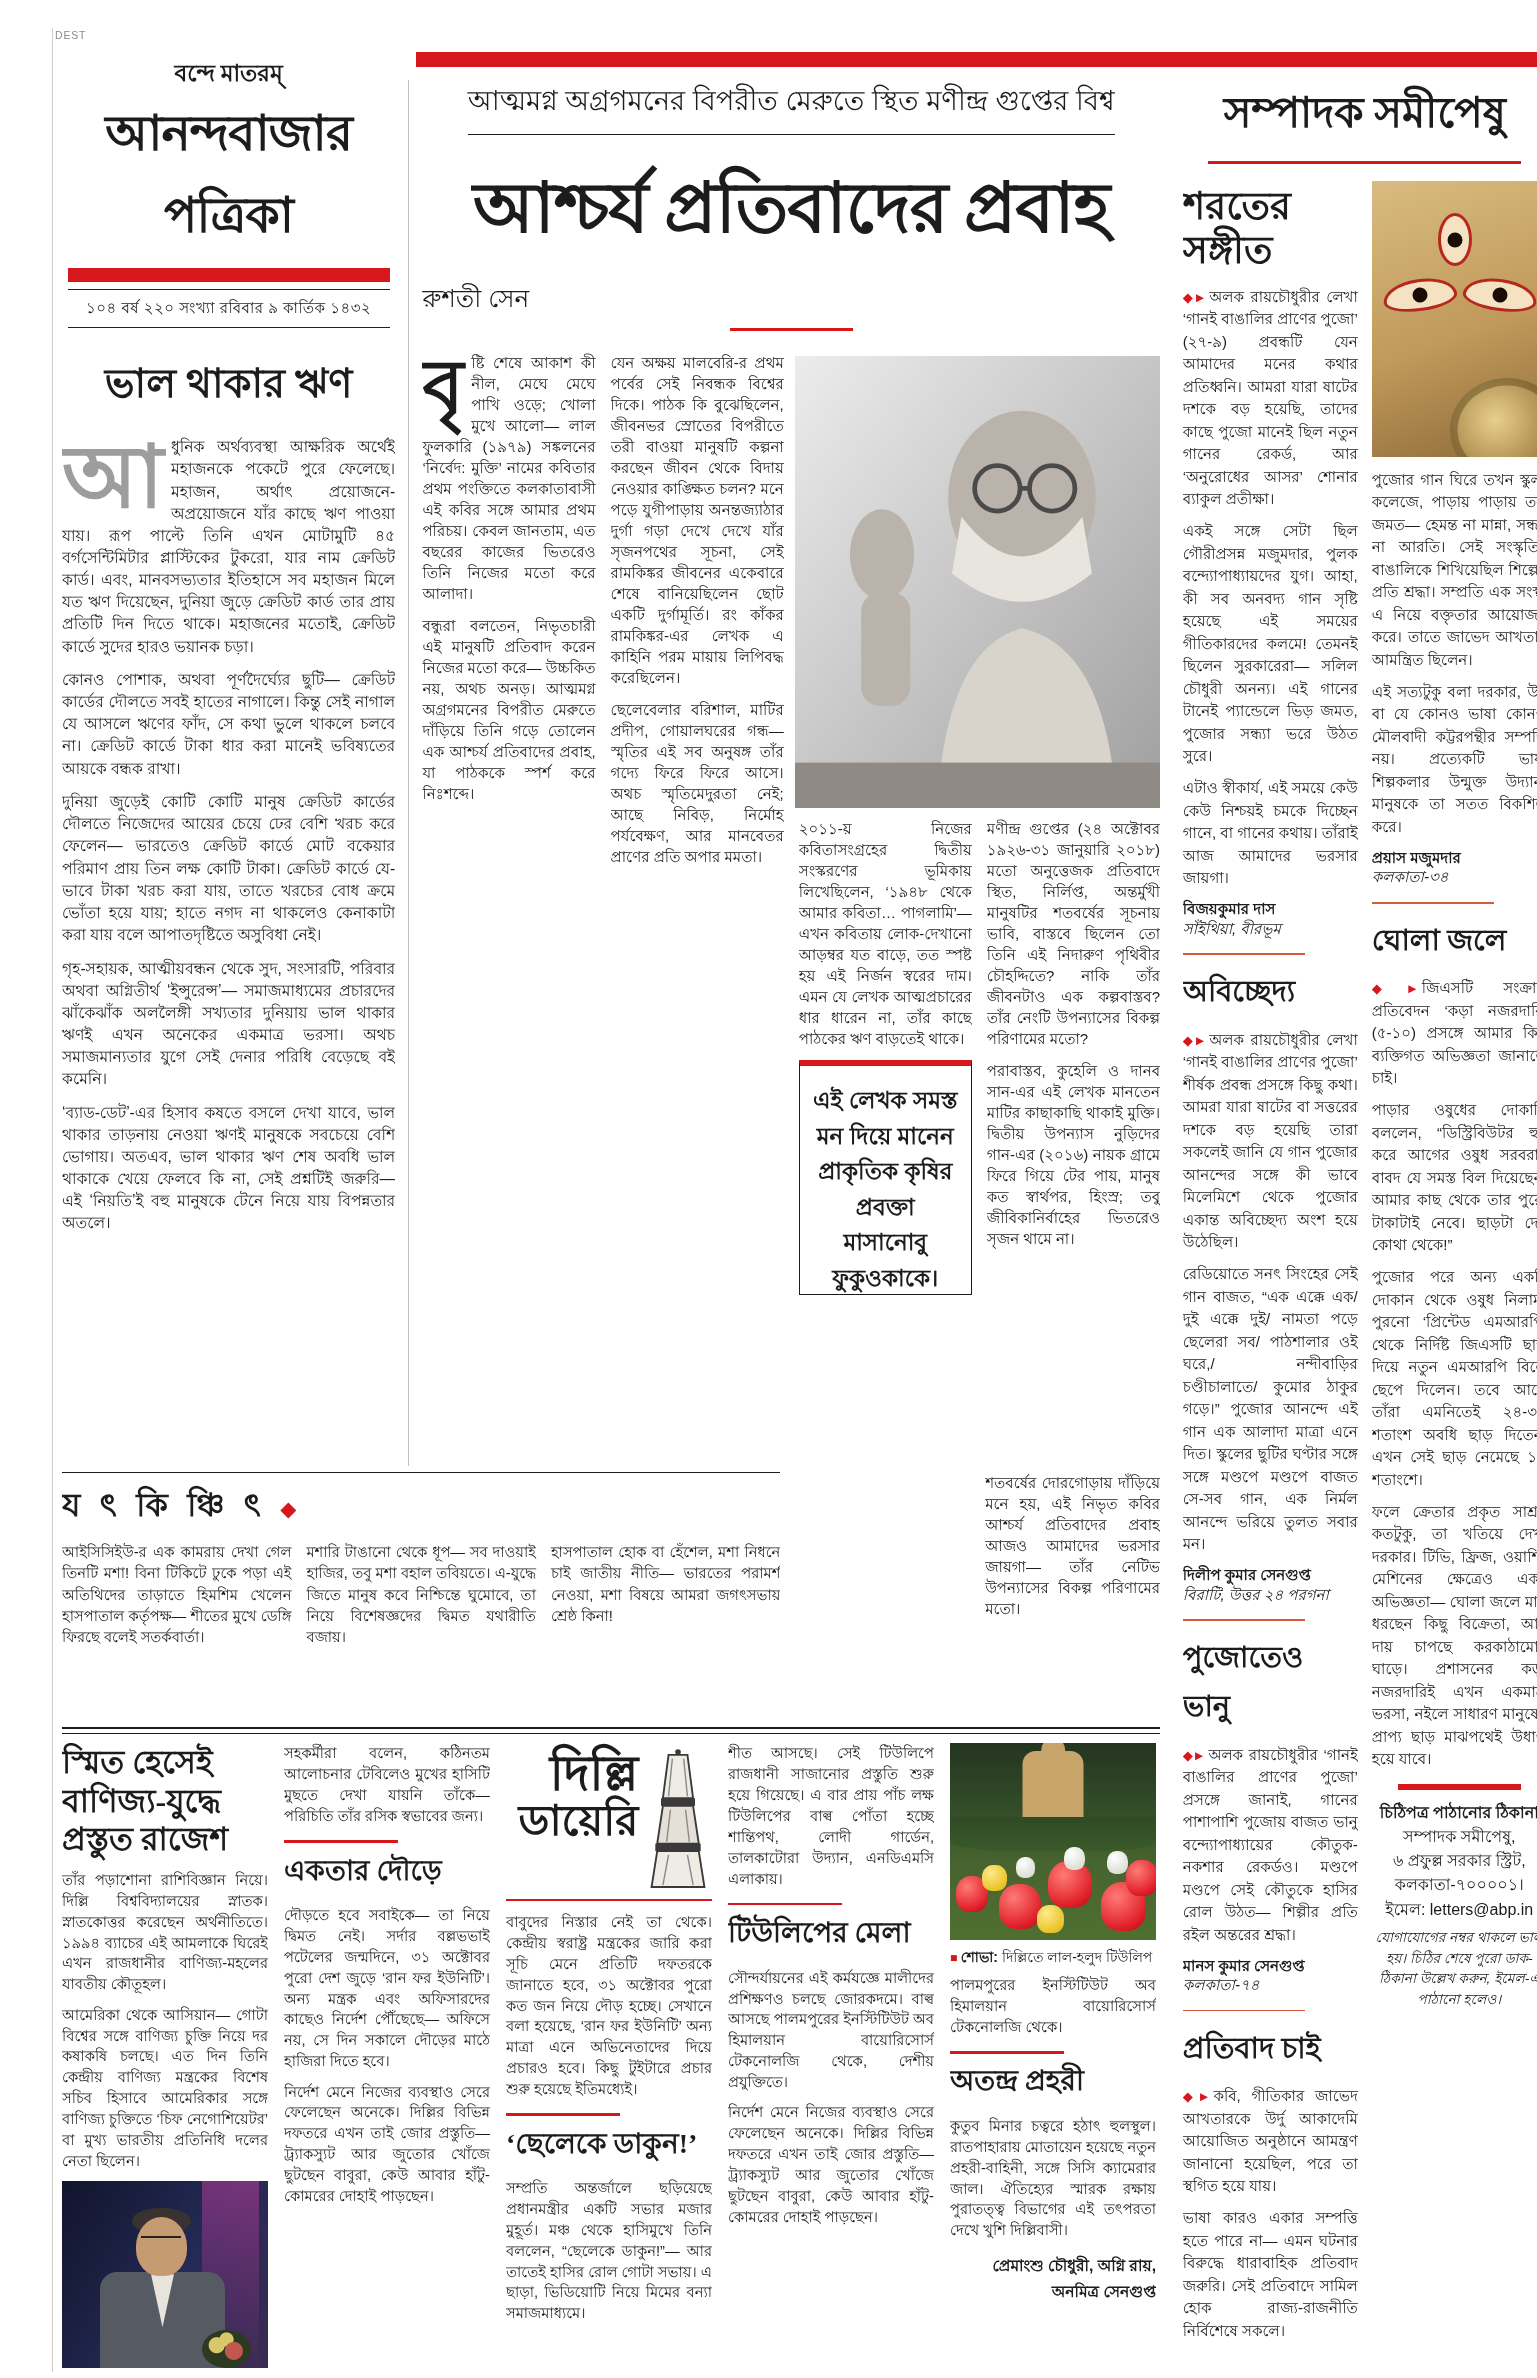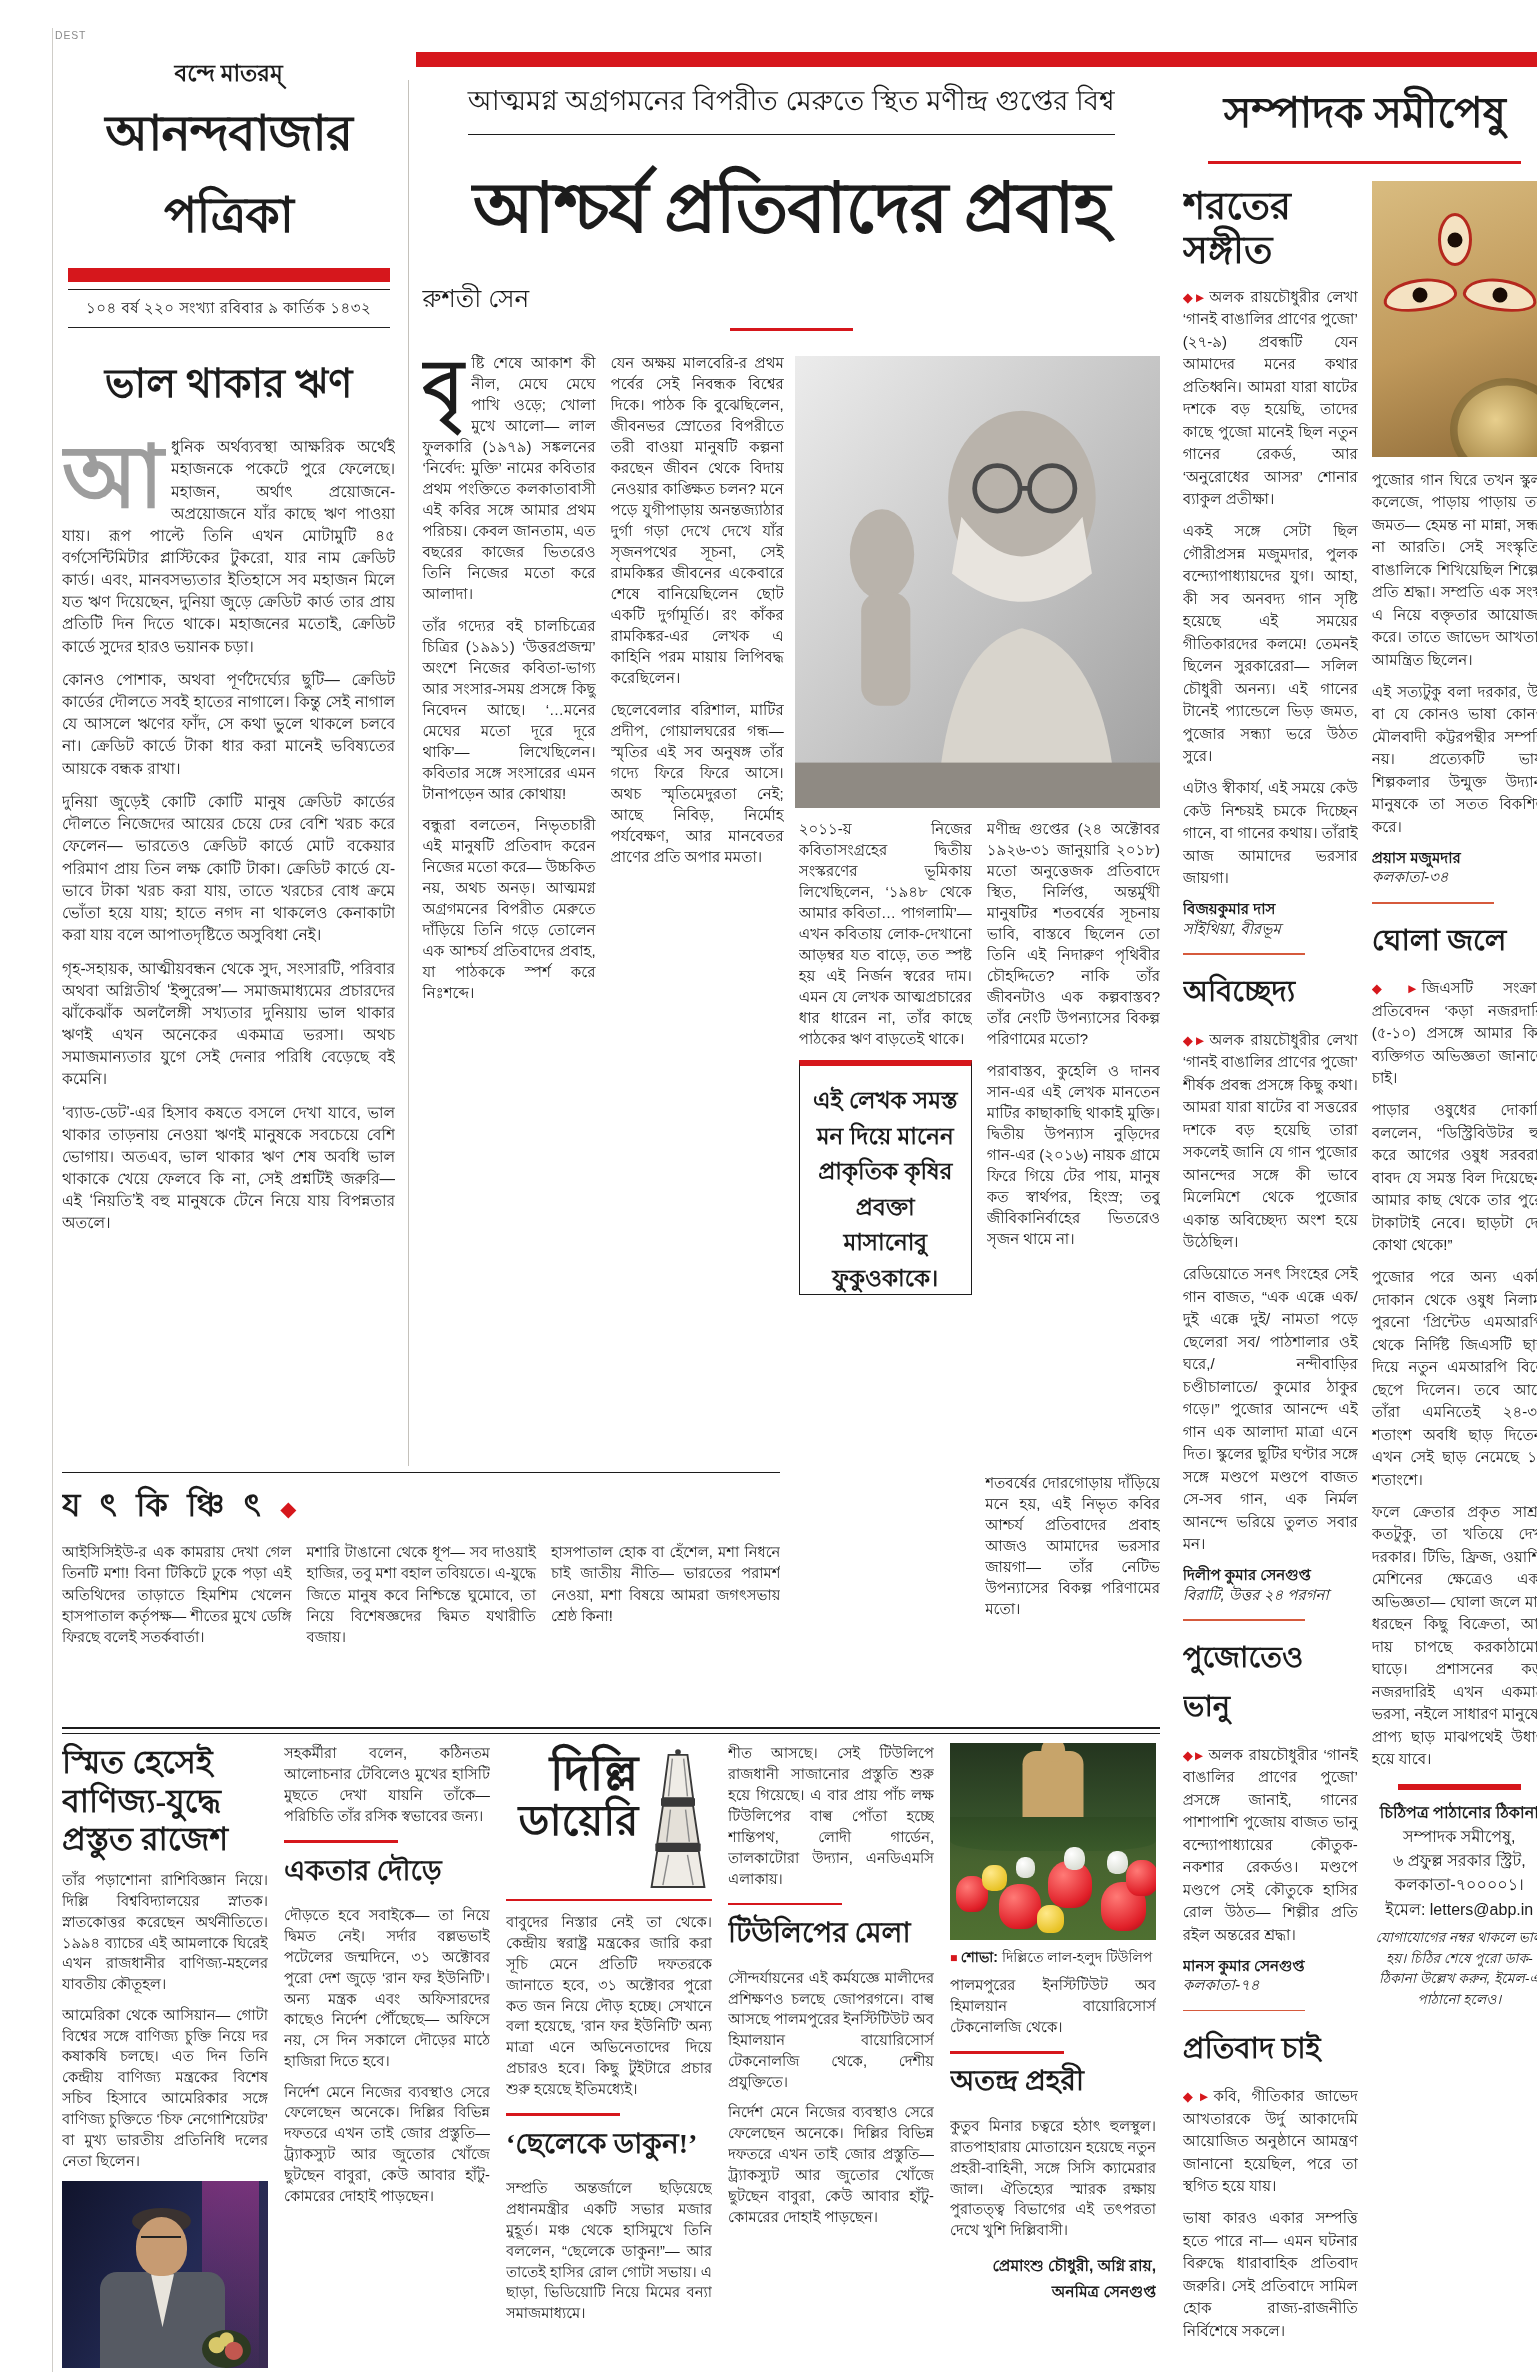--- a/index.html
+++ b/index.html
@@ -181,21 +181,20 @@
                 <circle cx="272" cy="140" r="24" fill="none" stroke="#4a4a4a" stroke-width="5"></circle>
                 <line x1="238" y1="140" x2="248" y2="140" stroke="#4a4a4a" stroke-width="5"></line>
                 <path d="M150 478 q10 -170 90 -190 q90 20 100 190 z" fill="#d8d4cc"></path>
                 <ellipse cx="92" cy="210" rx="34" ry="48" fill="#b9b3ab"></ellipse>
                 <rect x="70" y="250" width="52" height="120" rx="20" fill="#b9b3ab"></rect>
                 <rect x="0" y="430" width="386" height="48" fill="#8f8a83"></rect>
               </svg>
             </div>
             <div class="art-col">
               <p><span class="dropcap-b">বৃ</span><span>ষ্টি শেষে আকাশ কী নীল, মেঘে মেঘে পাখি ওড়ে; খোলা মুখে আলো— লাল ফুলকারি (১৯৭৯) সঙ্কলনের ‘নির্বেদ: মুক্তি’ নামের কবিতার প্রথম পংক্তিতে কলকাতাবাসী এই কবির সঙ্গে আমার প্রথম পরিচয়। কেবল জানতাম, এত বছরের কাজের ভিতরেও তিনি নিজের মতো করে আলাদা।</span></p>
-              <p>তাঁর গদ্যের বই চালচিত্রের চিত্রির (১৯৯১) ‘উত্তরপ্রজন্ম’ অংশে নিজের কবিতা-ভাগ্য আর সংসার-সময় প্রসঙ্গে কিছু নিবেদন আছে। ‘…মনের মেঘের মতো দূরে দূরে থাকি’— লিখেছিলেন। কবিতার সঙ্গে সংসারের এমন টানাপড়েন আর কোথায়!</p>
               <p>বন্ধুরা বলতেন, নিভৃতচারী এই মানুষটি প্রতিবাদ করেন নিজের মতো করে— উচ্চকিত নয়, অথচ অনড়। আত্মমগ্ন অগ্রগমনের বিপরীত মেরুতে দাঁড়িয়ে তিনি গড়ে তোলেন এক আশ্চর্য প্রতিবাদের প্রবাহ, যা পাঠককে স্পর্শ করে নিঃশব্দে।</p>
             </div>
             <div class="art-col">
               <p>যেন অক্ষয় মালবেরি-র প্রথম পর্বের সেই নিবন্ধক বিশ্বের দিকে। পাঠক কি বুঝেছিলেন, জীবনভর স্রোতের বিপরীতে তরী বাওয়া মানুষটি কল্পনা করছেন জীবন থেকে বিদায় নেওয়ার কাঙ্ক্ষিত চলন? মনে পড়ে যুগীপাড়ায় অনন্তজ্যাঠার দুর্গা গড়া দেখে দেখে যাঁর সৃজনপথের সূচনা, সেই রামকিঙ্কর জীবনের একেবারে শেষে বানিয়েছিলেন ছোট একটি দুর্গামূর্তি। রং কাঁকর রামকিঙ্কর-এর লেখক এ কাহিনি পরম মায়ায় লিপিবদ্ধ করেছিলেন।</p>
               <p>ছেলেবেলার বরিশাল, মাটির প্রদীপ, গোয়ালঘরের গন্ধ— স্মৃতির এই সব অনুষঙ্গ তাঁর গদ্যে ফিরে ফিরে আসে। অথচ স্মৃতিমেদুরতা নেই; আছে নিবিড়, নির্মোহ পর্যবেক্ষণ, আর মানবেতর প্রাণের প্রতি অপার মমতা।</p>
             </div>
             <div class="art-col">
               <div class="photo-spacer"></div>
               <p>২০১১-য় নিজের কবিতাসংগ্রহের দ্বিতীয় সংস্করণের ভূমিকায় লিখেছিলেন, ‘১৯৪৮ থেকে আমার কবিতা… পাগলামি’— এখন কবিতায় লোক-দেখানো আড়ম্বর যত বাড়ে, তত স্পষ্ট হয় এই নির্জন স্বরের দাম। এমন যে লেখক আত্মপ্রচারের ধার ধারেন না, তাঁর কাছে পাঠকের ঋণ বাড়তেই থাকে।</p>
               <div class="pull-quote">এই লেখক সমস্ত মন দিয়ে মানেন প্রাকৃতিক কৃষির প্রবক্তা মাসানোবু ফুকুওকাকে। বুদ্ধির হার শূন্য শতাংশে হলে ক্ষতি নেই, যদি ওই শূন্যের আশ্রয়ে দেশের সিংহভাগ মানুষ সমৃদ্ধ হয়।</div>
@@ -279,21 +278,21 @@
           <p>বাবুদের নিস্তার নেই তা থেকে। কেন্দ্রীয় স্বরাষ্ট্র মন্ত্রকের জারি করা সূচি মেনে প্রতিটি দফতরকে জানাতে হবে, ৩১ অক্টোবর পুরো কত জন নিয়ে দৌড় হচ্ছে। সেখানে বলা হয়েছে, ‘রান ফর ইউনিটি’ অন্য মাত্রা এনে অভিনেতাদের দিয়ে প্রচারও হবে। কিছু টুইটারে প্রচার শুরু হয়েছে ইতিমধ্যেই।</p>
           <div class="d-rule"></div>
           <div class="d-head">‘ছেলেকে ডাকুন!’</div>
           <p>সম্প্রতি অন্তর্জালে ছড়িয়েছে প্রধানমন্ত্রীর একটি সভার মজার মুহূর্ত। মঞ্চ থেকে হাসিমুখে তিনি বললেন, “ছেলেকে ডাকুন!”— আর তাতেই হাসির রোল গোটা সভায়। এ ছাড়া, ভিডিয়োটি নিয়ে মিমের বন্যা সমাজমাধ্যমে।</p>
         </div>
 
         <div class="d-col">
           <p>শীত আসছে। সেই টিউলিপে রাজধানী সাজানোর প্রস্তুতি শুরু হয়ে গিয়েছে। এ বার প্রায় পাঁচ লক্ষ টিউলিপের বাল্ব পোঁতা হচ্ছে শান্তিপথ, লোদী গার্ডেন, তালকাটোরা উদ্যান, এনডিএমসি এলাকায়।</p>
           <div class="d-rule"></div>
           <div class="d-head">টিউলিপের মেলা</div>
-          <p>সৌন্দর্যায়নের এই কর্মযজ্ঞে মালীদের প্রশিক্ষণও চলছে জোপরগনে। বাল্ব আসছে পালমপুরের ইনস্টিটিউট অব হিমালয়ান বায়োরিসোর্স টেকনোলজি থেকে, দেশীয় প্রযুক্তিতে।</p>
+          <p>সৌন্দর্যায়নের এই কর্মযজ্ঞে মালীদের প্রশিক্ষণও চলছে জোরকদমে। বাল্ব আসছে পালমপুরের ইনস্টিটিউট অব হিমালয়ান বায়োরিসোর্স টেকনোলজি থেকে, দেশীয় প্রযুক্তিতে।</p>
           <p>নির্দেশ মেনে নিজের ব্যবস্থাও সেরে ফেলেছেন অনেকে। দিল্লির বিভিন্ন দফতরে এখন তাই জোর প্রস্তুতি— ট্র্যাকস্যুট আর জুতোর খোঁজে ছুটছেন বাবুরা, কেউ আবার হাঁটু-কোমরের দোহাই পাড়ছেন।</p>
         </div>
 
         <div class="d-col">
           <div class="tulip-photo">
             <div class="statue"></div>
             <div class="hedge"></div>
             <div class="tulips">
               <div class="tl red" style="left:5.7px;bottom:28px"></div>
               <div class="tl red" style="left:49px;bottom:11.4px;width:42px;height:45px"></div>

